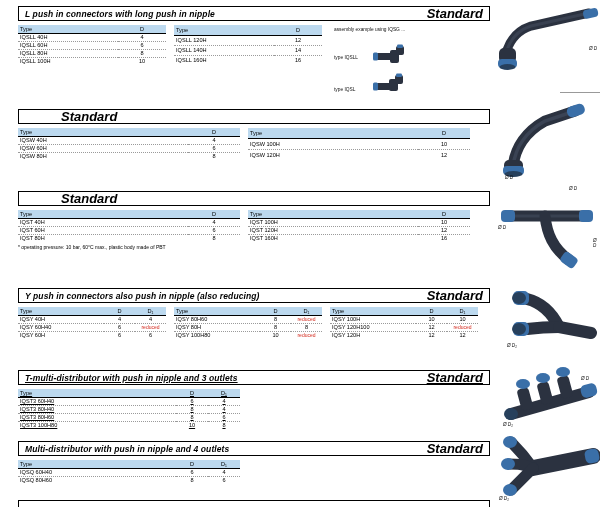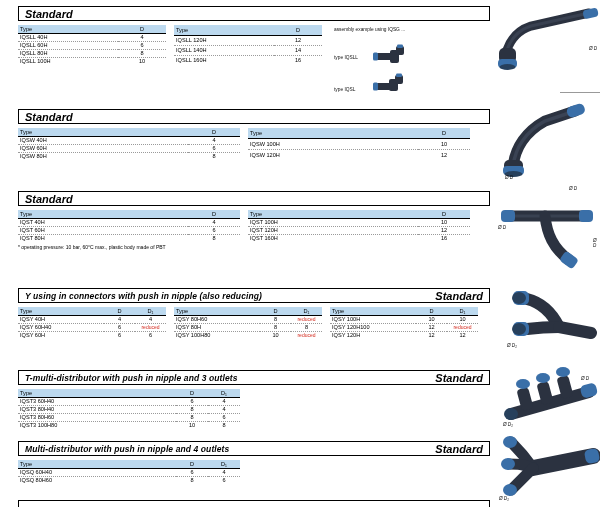--- a/index.html
+++ b/index.html
@@ -33,21 +33,22 @@
   }
   .sec-title {
     font-weight: bold;
     font-style: italic;
     font-size: 8.5px;
     letter-spacing: .1px;
   }
   .sec-std {
     font-weight: bold;
     font-style: italic;
-    font-size: 11px;
+    font-size: 13px;
+    margin-left: 36px;
   }
 
   .tables {
     display: flex;
     gap: 8px;
     margin-top: 4px;
   }
   table.t {
     border-collapse: collapse;
     font-size: 5.6px;
@@ -111,20 +112,21 @@
     border: 1px solid #000; height: 15px;
   }
 </style>
 </head>
 <body>
 
 <div class="page">
 
   <div class="section" style="top:6px;">
     <div class="sec-head">
+      <span class="sec-title">L push in connectors with long push in nipple</span>
       <span class="sec-std">Standard</span>
     </div>
     <div class="tables">
       <table class="t" style="width:148px">
         <tbody>
             <tr>
           <th style="width:100px">Type</th>
           <th class="num">D</th>
         </tr>
         <tr>
@@ -281,21 +283,21 @@
           <td class="num">16</td>
         </tr>
       </tbody>
         </table>
     </div>
     <div class="footnote">* operating pressure: 10 bar, 60°C max., plastic body made of PBT</div>
   </div>
 
   <div class="section" style="top:288px;">
     <div class="sec-head">
-      <span class="sec-title">Y using in connectors with push in nipple (also reducing)</span>
+      <span class="sec-title">Y push in connectors also push in nipple (also reducing)</span>
       <span class="sec-std">Standard</span>
     </div>
     <div class="tables">
 
       <table class="t" style="width:148px">
         <tbody>
             <tr>
           <th style="width:86px">Type</th>
           <th class="num" style="width:31px">D</th>
           <th class="num" style="width:31px">D₁</th>
@@ -367,21 +369,21 @@
         <tr>
           <td>IQSY 120H</td>
           <td class="num">12</td>
           <td class="num" colspan="2">12</td>
         </tr>
       </tbody>
         </table>
     </div>
   </div>
 
-  <div class="section" style="top:370px;">
+  <div class="section" style="top:370px;text-decoration:underline;">
     <div class="sec-head">
       <span class="sec-title">T-multi-distributor with push in nipple and 3 outlets</span>
       <span class="sec-std">Standard</span>
     </div>
     <div class="tables">
       <table class="t" style="width:222px">
         <tbody>
             <tr>
           <th style="width:158px">Type</th>
           <th class="num" style="width:32px">D</th>

